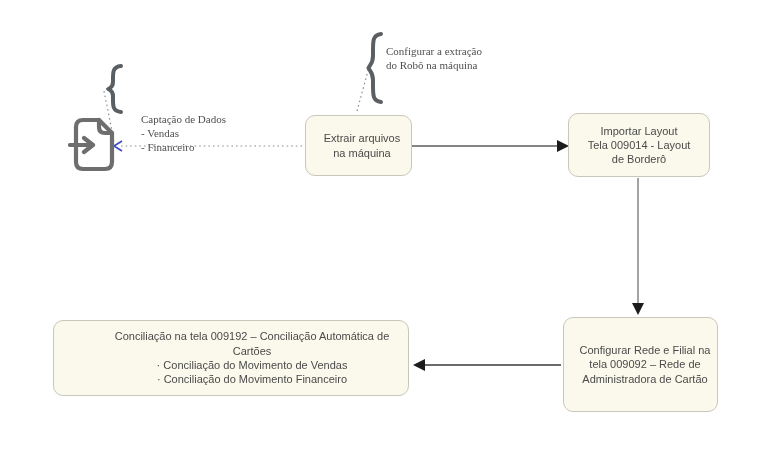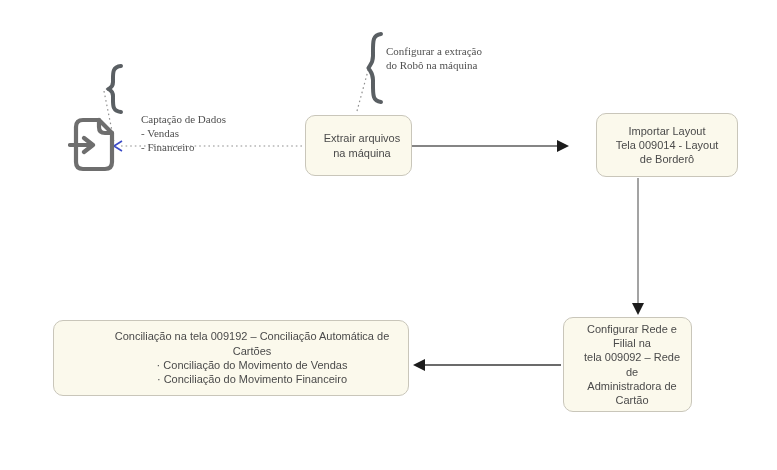--- a/index.html
+++ b/index.html
@@ -47,22 +47,22 @@
     font-size: 11px;
     line-height: 14px;
     color: var(--annotation_color, #4f4f4f);
   }
   .icon-wrap {
     position: absolute;
     left: 68px; top: 115px;
     width: 50px; height: 60px;
   }
   #node-extrair      { left: 305px; top: 115px; width: 107px; height: 61px; padding-left: 13px; }
-  #node-importar     { left: 568px; top: 113px; width: 142px; height: 64px; margin-left: 28px; }
-  #node-configurar   { left: 563px; top: 317px; width: 129px; height: 95px; padding-left: 15px; }
+  #node-importar     { left: 568px; top: 113px; width: 142px; height: 64px; }
+  #node-configurar   { left: 563px; top: 317px; width: 155px; height: 95px; padding-left: 15px; }
   #node-conciliacao  { left: 53px;  top: 320px; width: 356px; height: 76px; padding-left: 48px; }
   #annotation-captacao  { left: 141px; top: 68px; margin-top: 44px; }
   #annotation-extracao  { left: 386px; top: 44px; }
   #source-caption       { left: 36px;  top: 176px; }
 </style>
 </head>
 <body>
 
 <div class="canvas">
 

